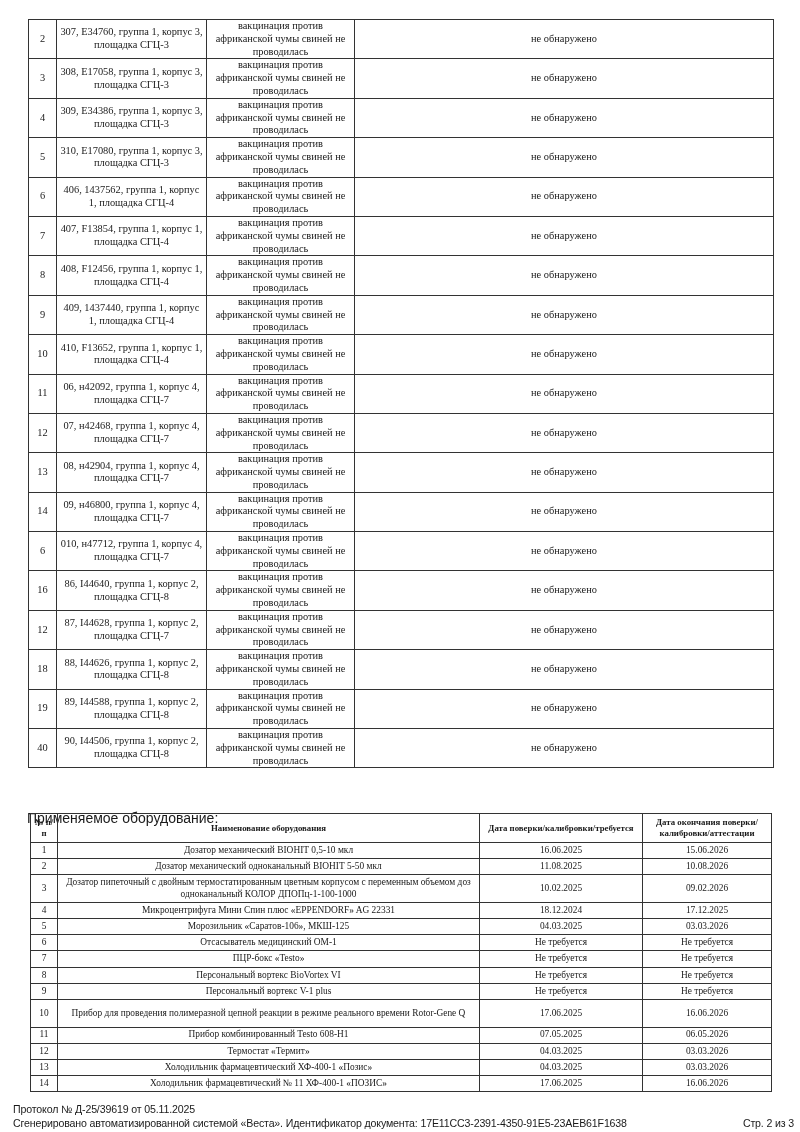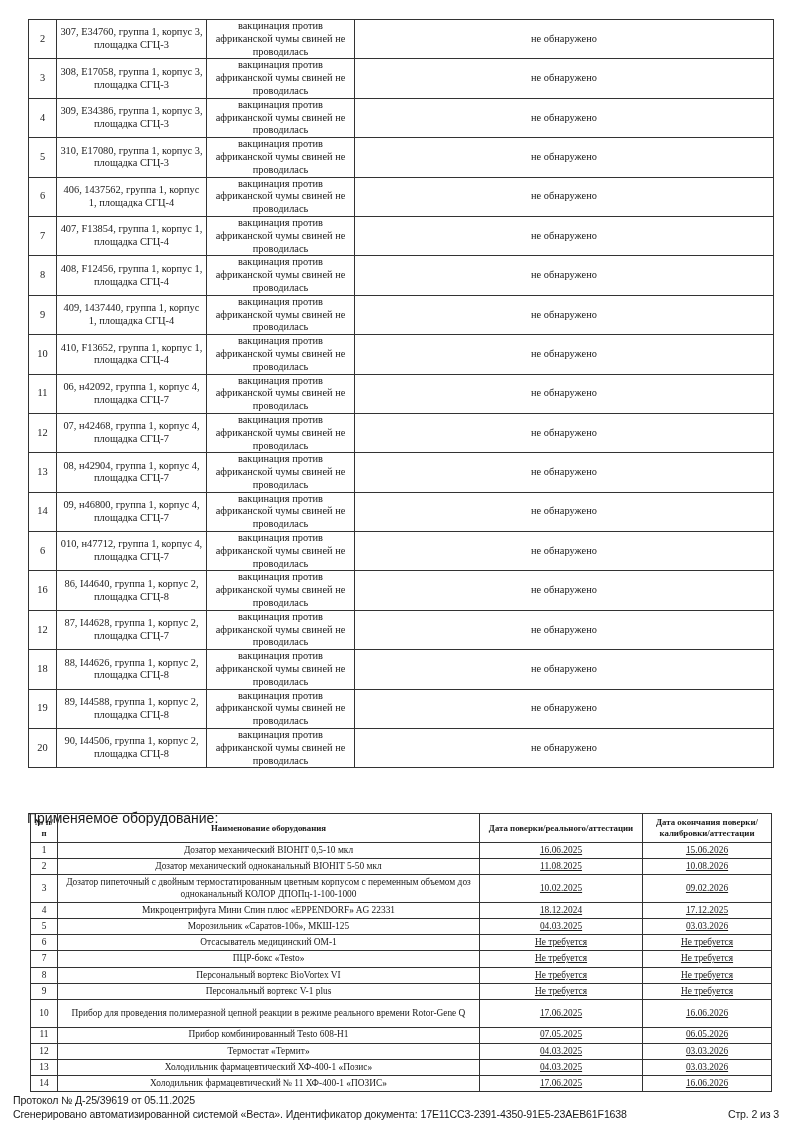--- a/index.html
+++ b/index.html
@@ -18,32 +18,32 @@
   #results td.num { font-size: 10.4px; }
 
   
   #equip-title { position: absolute; left: 27px; top: 797px; font-size: 14px; font-family: "Liberation Sans", "DejaVu Sans", sans-serif; letter-spacing: 0; margin-top: 13px; }
   #equip { position: absolute; left: 30px; top: 813px; width: 741px;
            border-collapse: collapse; table-layout: fixed; }
   #equip th, #equip td { border: 1.3px solid #333; font-size: 9.4px; line-height: 11.2px; padding: 0 3px; box-sizing: border-box; text-align: center; }
   #equip th { font-weight: bold; text-align: center; height: 29px; font-size: 8.8px; line-height: 10.6px; }
   #equip td { height: 16.2px; }
   #equip td.n { text-align: center; }
-  #equip td.d { text-align: center; text-decoration: underline; }
+  #equip td.d { text-align: center; }
   #equip tr.tall td { height: 27.5px; }
   #equip col.e1 { width: 27px; }
   #equip col.e2 { width: 422px; }
   #equip col.e3 { width: 163px; }
   #equip col.e4 { width: 129px; }
 
   
-  .footer { position: absolute; font-family: "Liberation Sans", "DejaVu Sans", sans-serif; font-size: 10.6px; color: #1a1a1a; letter-spacing: -0.15px; white-space: nowrap; }
+  .footer { position: absolute; font-family: "Liberation Sans", "DejaVu Sans", sans-serif; font-size: 10.6px; color: #1a1a1a; letter-spacing: -0.15px; white-space: nowrap; margin-top: 9px; }
   #footer-protocol { left: 13px; top: 1094px; }
   #footer-generated { left: 13px; top: 1108px; }
-  #footer-page { right: 21px; top: 1108px; }
+  #footer-page { right: 6px; top: 1108px; }
 </style>
 </head>
 <body>
 
 <table id="results">
   <colgroup>
       <col class="c1">
       <col class="c2">
       <col class="c3">
       <col class="c4">
@@ -151,42 +151,42 @@
         <td>вакцинация против африканской чумы свиней не проводилась</td>
         <td>не обнаружено</td>
       </tr>
       <tr>
         <td class="num">19</td>
         <td>89, I44588, группа 1, корпус 2, площадка СГЦ-8</td>
         <td>вакцинация против африканской чумы свиней не проводилась</td>
         <td>не обнаружено</td>
       </tr>
       <tr>
-        <td class="num">20</td>
+        <td class="num">40</td>
         <td>90, I44506, группа 1, корпус 2, площадка СГЦ-8</td>
         <td>вакцинация против африканской чумы свиней не проводилась</td>
         <td>не обнаружено</td>
       </tr>
     </tbody>
 </table>
 
 <div id="equip-title">Применяемое оборудование:</div>
 
 <table id="equip">
   <colgroup>
       <col class="e1">
       <col class="e2">
       <col class="e3">
       <col class="e4">
     </colgroup>
   <thead>
     <tr>
       <th>№ п/п</th>
       <th>Наименование оборудования</th>
-      <th>Дата поверки/реального/аттестации</th>
+      <th>Дата поверки/калибровки/требуется</th>
       <th>Дата окончания поверки/калибровки/аттестации</th>
     </tr>
   </thead>
   <tbody id="equip-body">
       <tr>
         <td class="n">1</td>
         <td>Дозатор механический ВIОНIТ 0,5-10 мкл</td>
         <td class="d">16.06.2025</td>
         <td class="d">15.06.2026</td>
       </tr>

